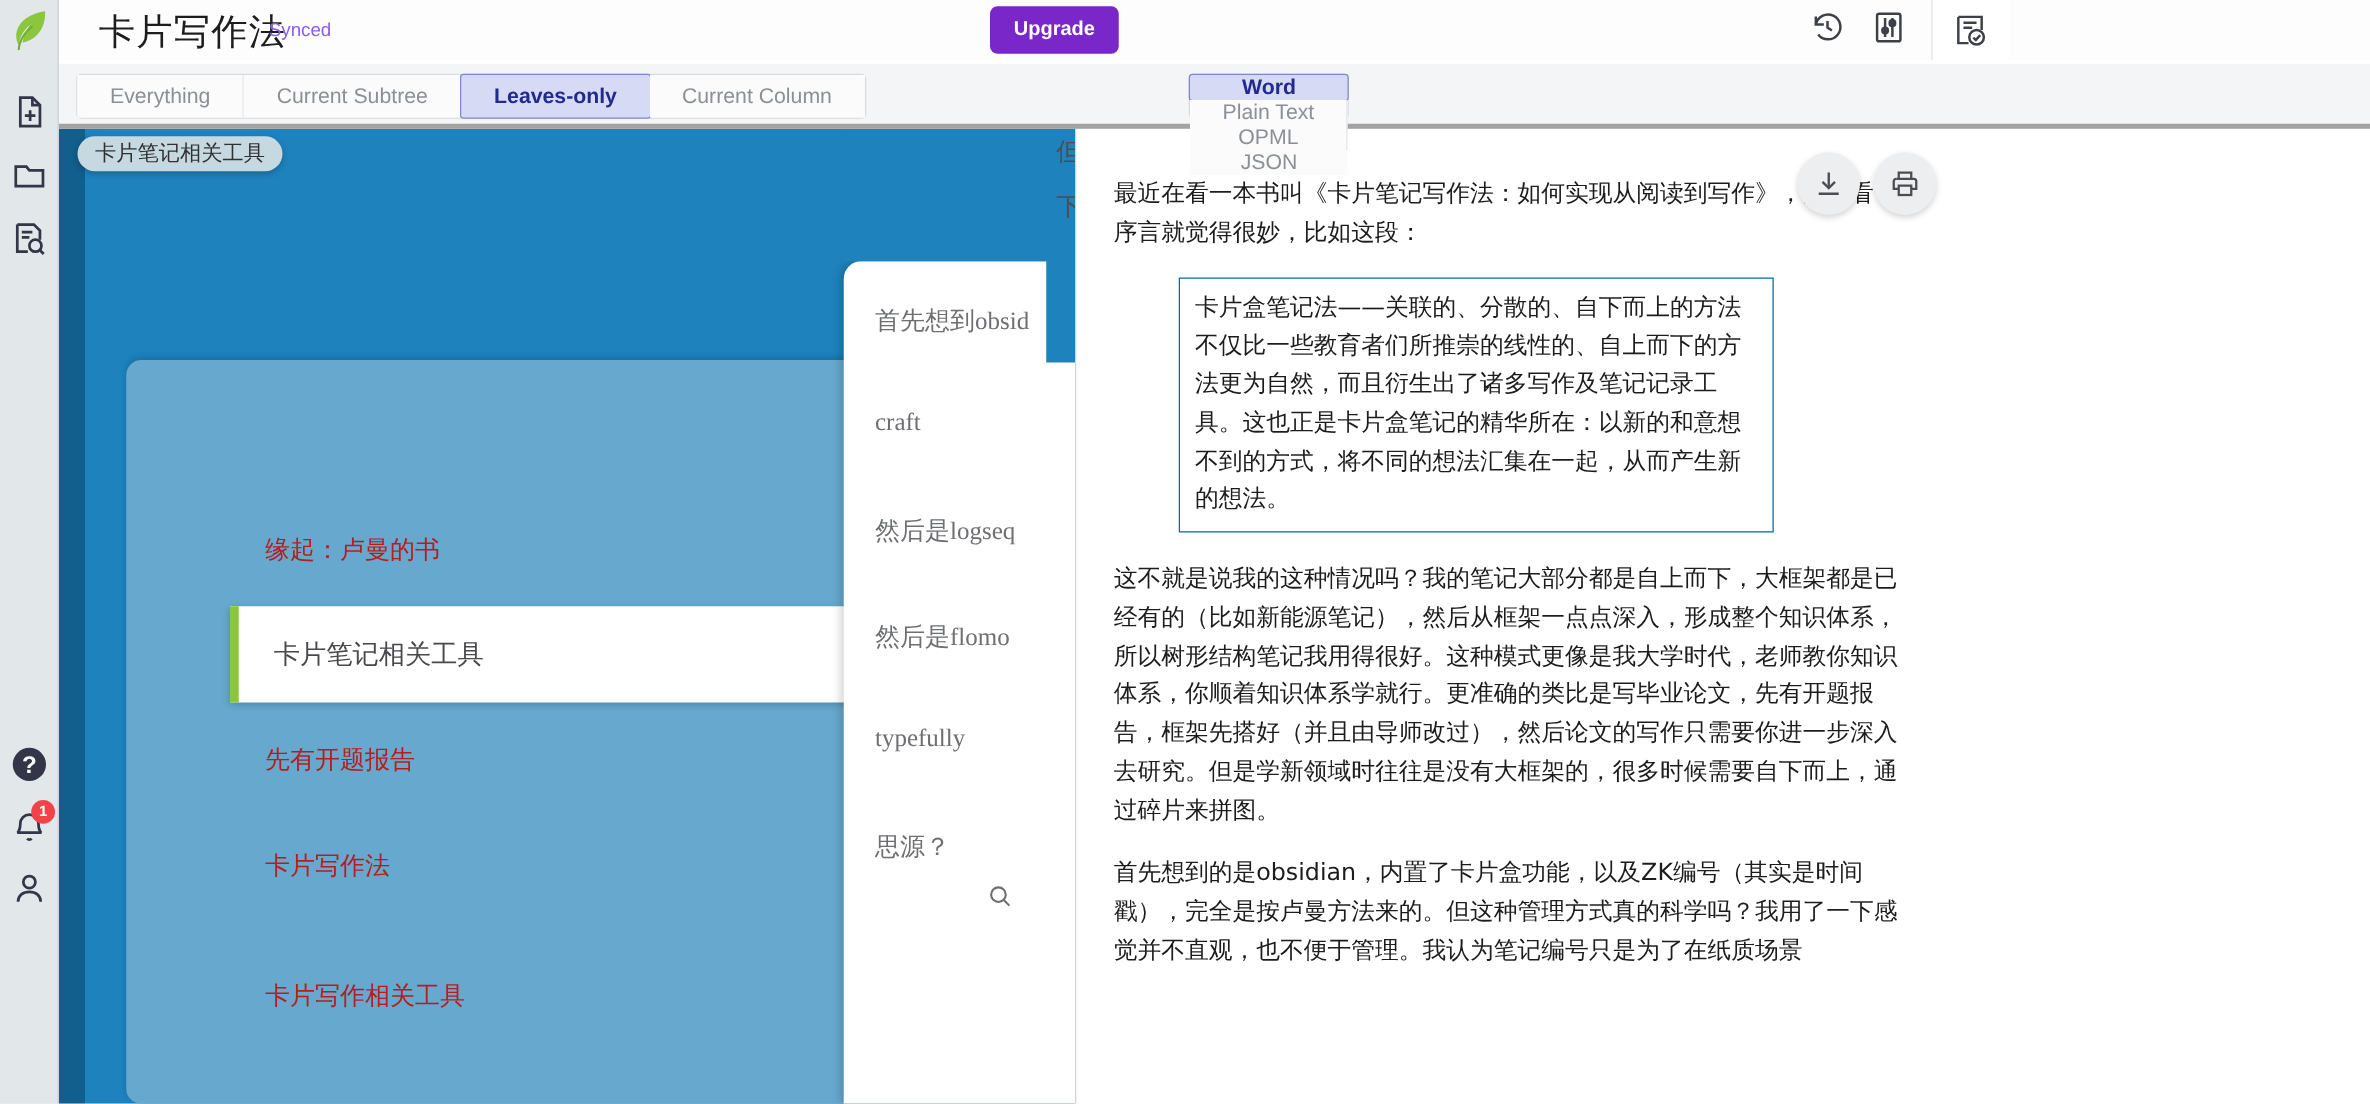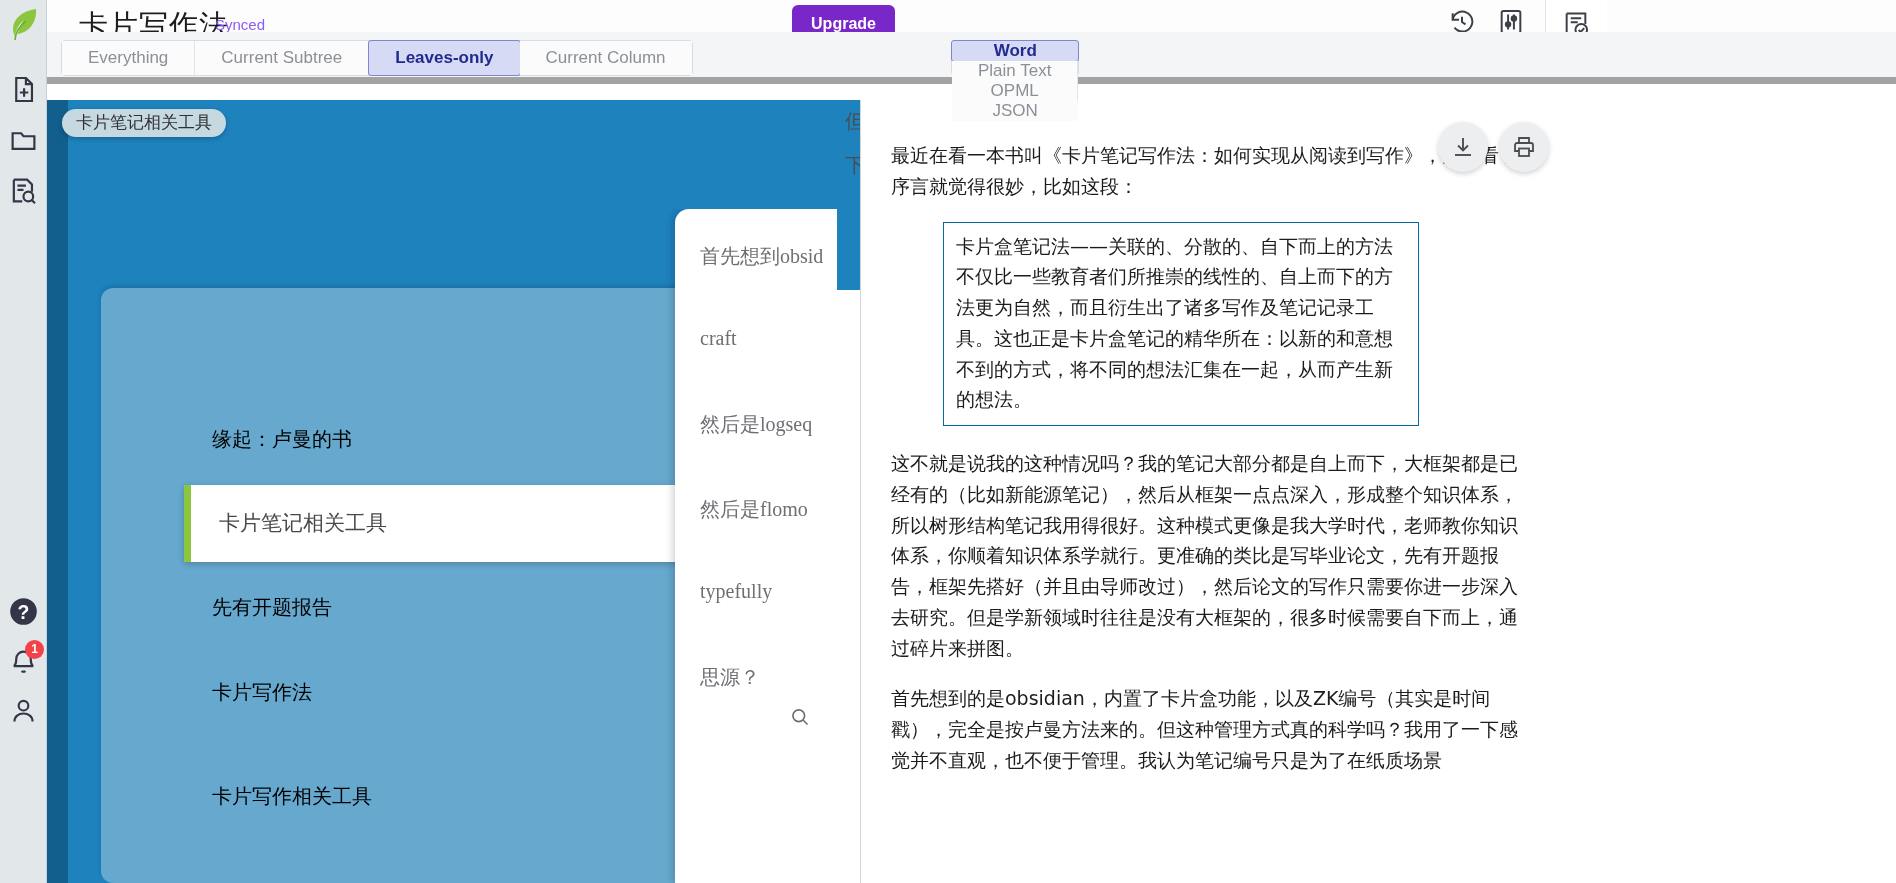--- a/index.html
+++ b/index.html
@@ -104,24 +104,24 @@
     cursor: pointer;
   }
   #hdr-outline svg {
     position: absolute; left: 16px; top: 10px;
     width: 28px; height: 28px; color: #3c4148;
   }
 
   
   #tabbar {
     position: absolute;
-    left: 47px; top: 32px;
+    left: 47px; top: 51px;
     width: 1849px; height: 52px;
     background: #f4f5f6;
-    border-bottom: 7px solid #a3a3a3;
+    border-bottom: 4px solid #a3a3a3;
     z-index: 30;
   }
   .tabgroup {
     position: absolute;
     top: 8px; height: 36px;
     display: flex;
     background: #fbfbfc;
     border: 1px solid #d8dbdf;
     border-radius: 4px;
   }
@@ -174,21 +174,21 @@
     left: 54px; top: 188px;
     width: 759px; height: 595px;
     background: #66a8ce;
     border-radius: 12px 0 0 12px;
     box-shadow: 0 -2px 5px rgba(0,0,0,0.14);
   }
   .tm-leaf {
     position: absolute;
     font-family: "Liberation Serif", "DejaVu Serif", serif;
     font-size: 20px;
-    color: #000000;
+    color: #b91c1c;
     white-space: nowrap;
   }
   #tm-leaf-origin  { left: 165px; top: 326px; }
   #tm-leaf-what    { left: 165px; top: 494px; }
   #tm-leaf-method  { left: 165px; top: 579px; }
   #tm-leaf-related { left: 165px; top: 683px; }
 
   #tm-selected {
     position: absolute;
     left: 137px; top: 385px;

